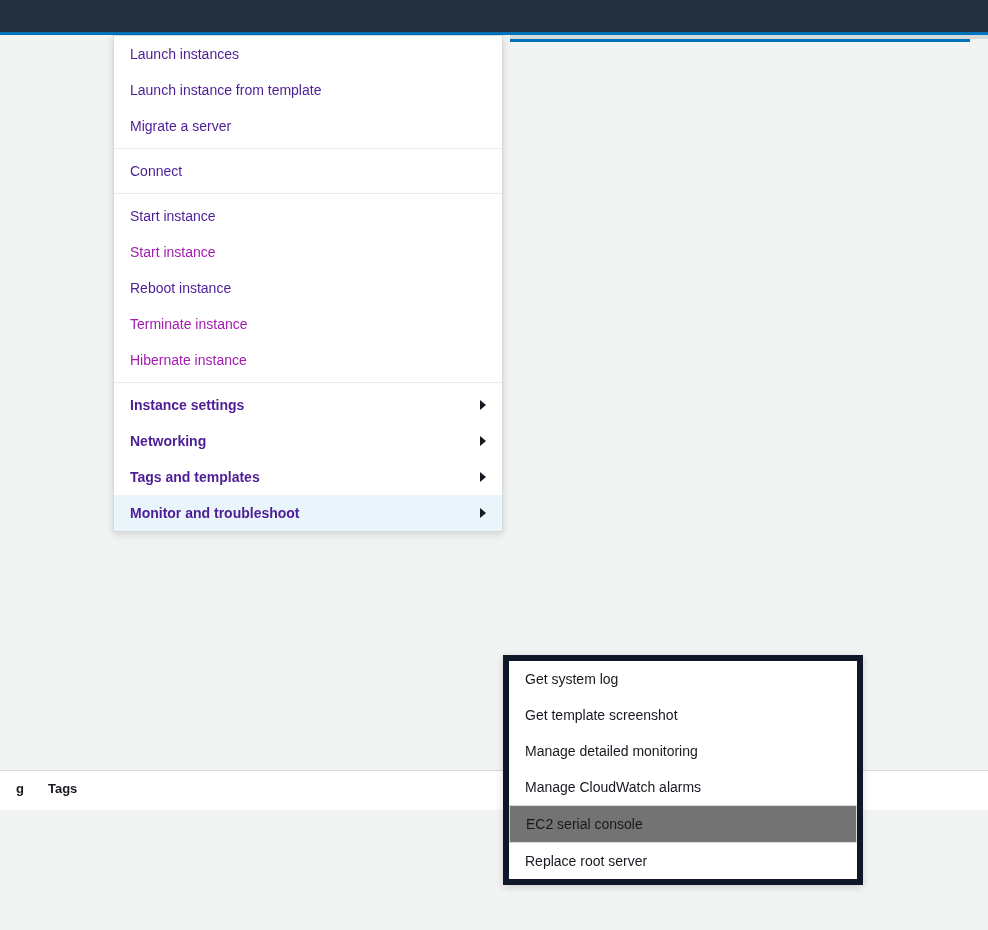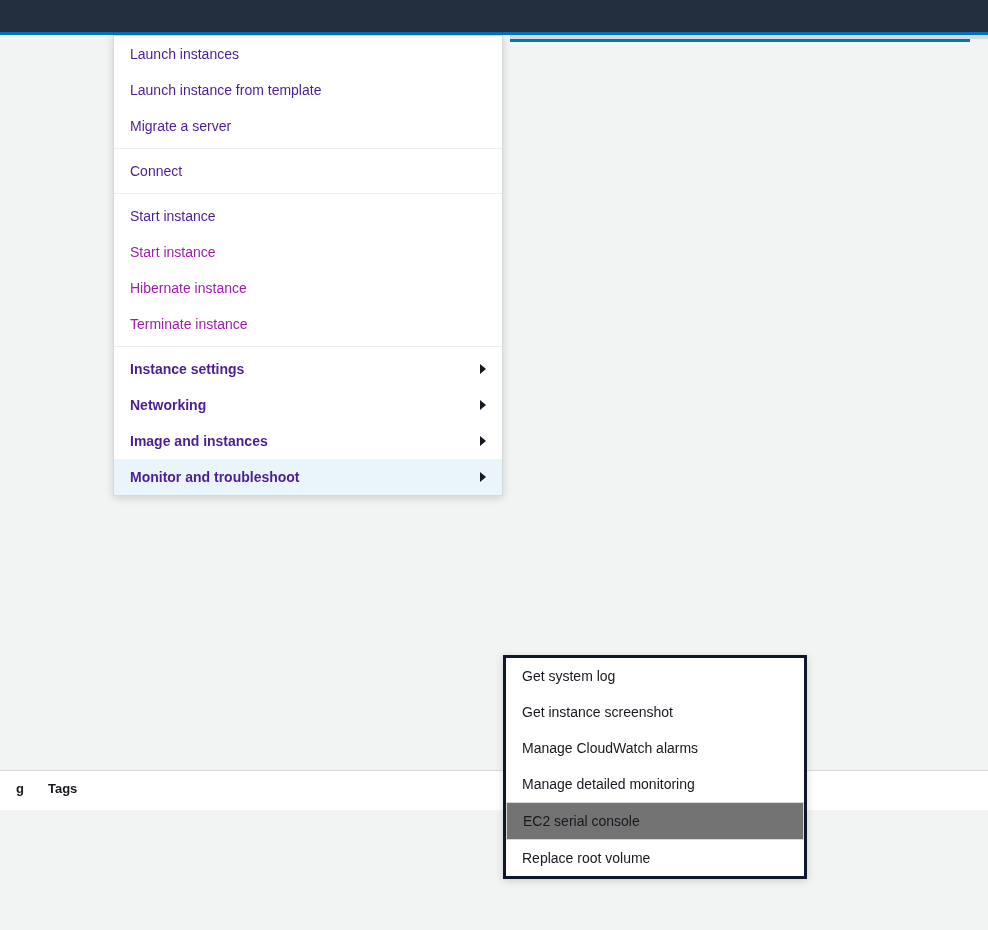--- a/index.html
+++ b/index.html
@@ -118,23 +118,23 @@
       border-left: 6px solid #16191f;
       margin-left: 8px;
       flex-shrink: 0;
     }
 
     
     .submenu {
       position: absolute;
       top: 620px; 
       left: 503px;
-      width: 304px;
+      width: 360px;
       background: white;
-      border: 3px solid #0f172a;
+      border: 6px solid #0f172a;
       box-shadow: 0 2px 8px rgba(0,0,0,0.15);
       z-index: 101;
     }
 
     .submenu-item {
       padding: 10px 16px;
       cursor: pointer;
       color: #16191f;
       font-size: 14px;
       min-height: 36px;
@@ -205,78 +205,81 @@
     <div class="menu-divider"></div>
 
     <div class="menu-item">
       <span>Start instance</span>
     </div>
 
     <div class="menu-item disabled">
       <span>Start instance</span>
     </div>
 
+    <div class="menu-item">
+      <span>Reboot instance</span>
+    </div>
+
+    <div class="menu-item disabled">
+      <span>Terminate instance</span>
+    </div>
 
     <div class="menu-item disabled">
       <span>Hibernate instance</span>
     </div>
 
-    <div class="menu-item disabled">
-      <span>Terminate instance</span>
-    </div>
-
     <div class="menu-divider"></div>
 
     <div class="menu-item bold">
       <span>Instance settings</span>
       <span class="chevron-right"></span>
     </div>
 
     <div class="menu-item bold">
       <span>Networking</span>
       <span class="chevron-right"></span>
     </div>
 
 
     <div class="menu-item bold">
-      <span>Image and instances</span>
+      <span>Tags and templates</span>
       <span class="chevron-right"></span>
     </div>
 
     <div class="menu-item bold active">
       <span>Monitor and troubleshoot</span>
       <span class="chevron-right"></span>
     </div>
 
   </div>
 
   <div class="submenu">
 
     <div class="submenu-item">
       <span>Get system log</span>
     </div>
 
     <div class="submenu-item">
-      <span>Get instance screenshot</span>
+      <span>Get template screenshot</span>
+    </div>
+
+    <div class="submenu-item">
+      <span>Manage detailed monitoring</span>
     </div>
 
     <div class="submenu-item">
       <span>Manage CloudWatch alarms</span>
-    </div>
-
-    <div class="submenu-item">
-      <span>Manage detailed monitoring</span>
     </div>
 
     <div class="submenu-item highlighted">
       <span>EC2 serial console</span>
     </div>
 
     <div class="submenu-item">
-      <span>Replace root volume</span>
+      <span>Replace root server</span>
     </div>
 
   </div>
 
   <div class="tags-bar">
     <span class="tags-bar-item">g</span>
     <span class="tags-bar-item">Tags</span>
   </div>
 
 </div>

